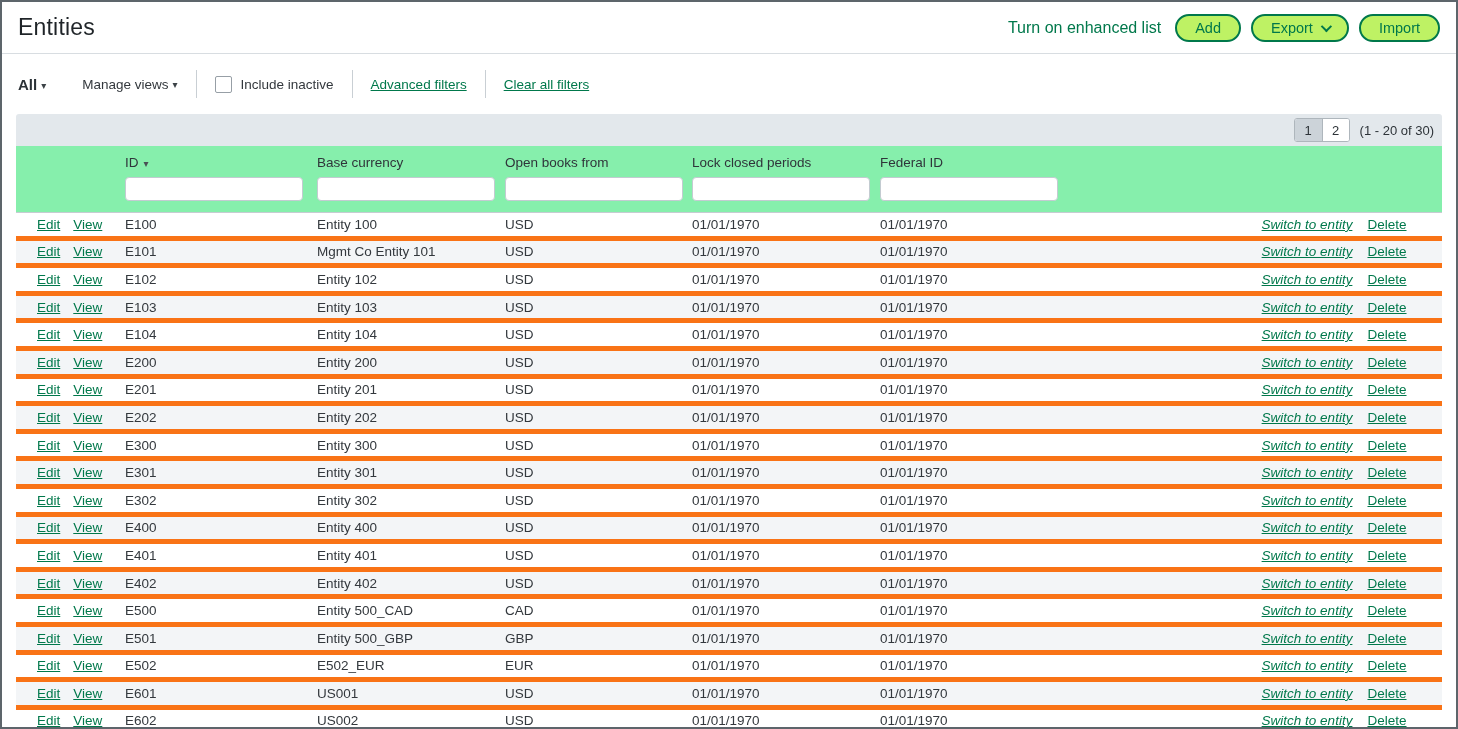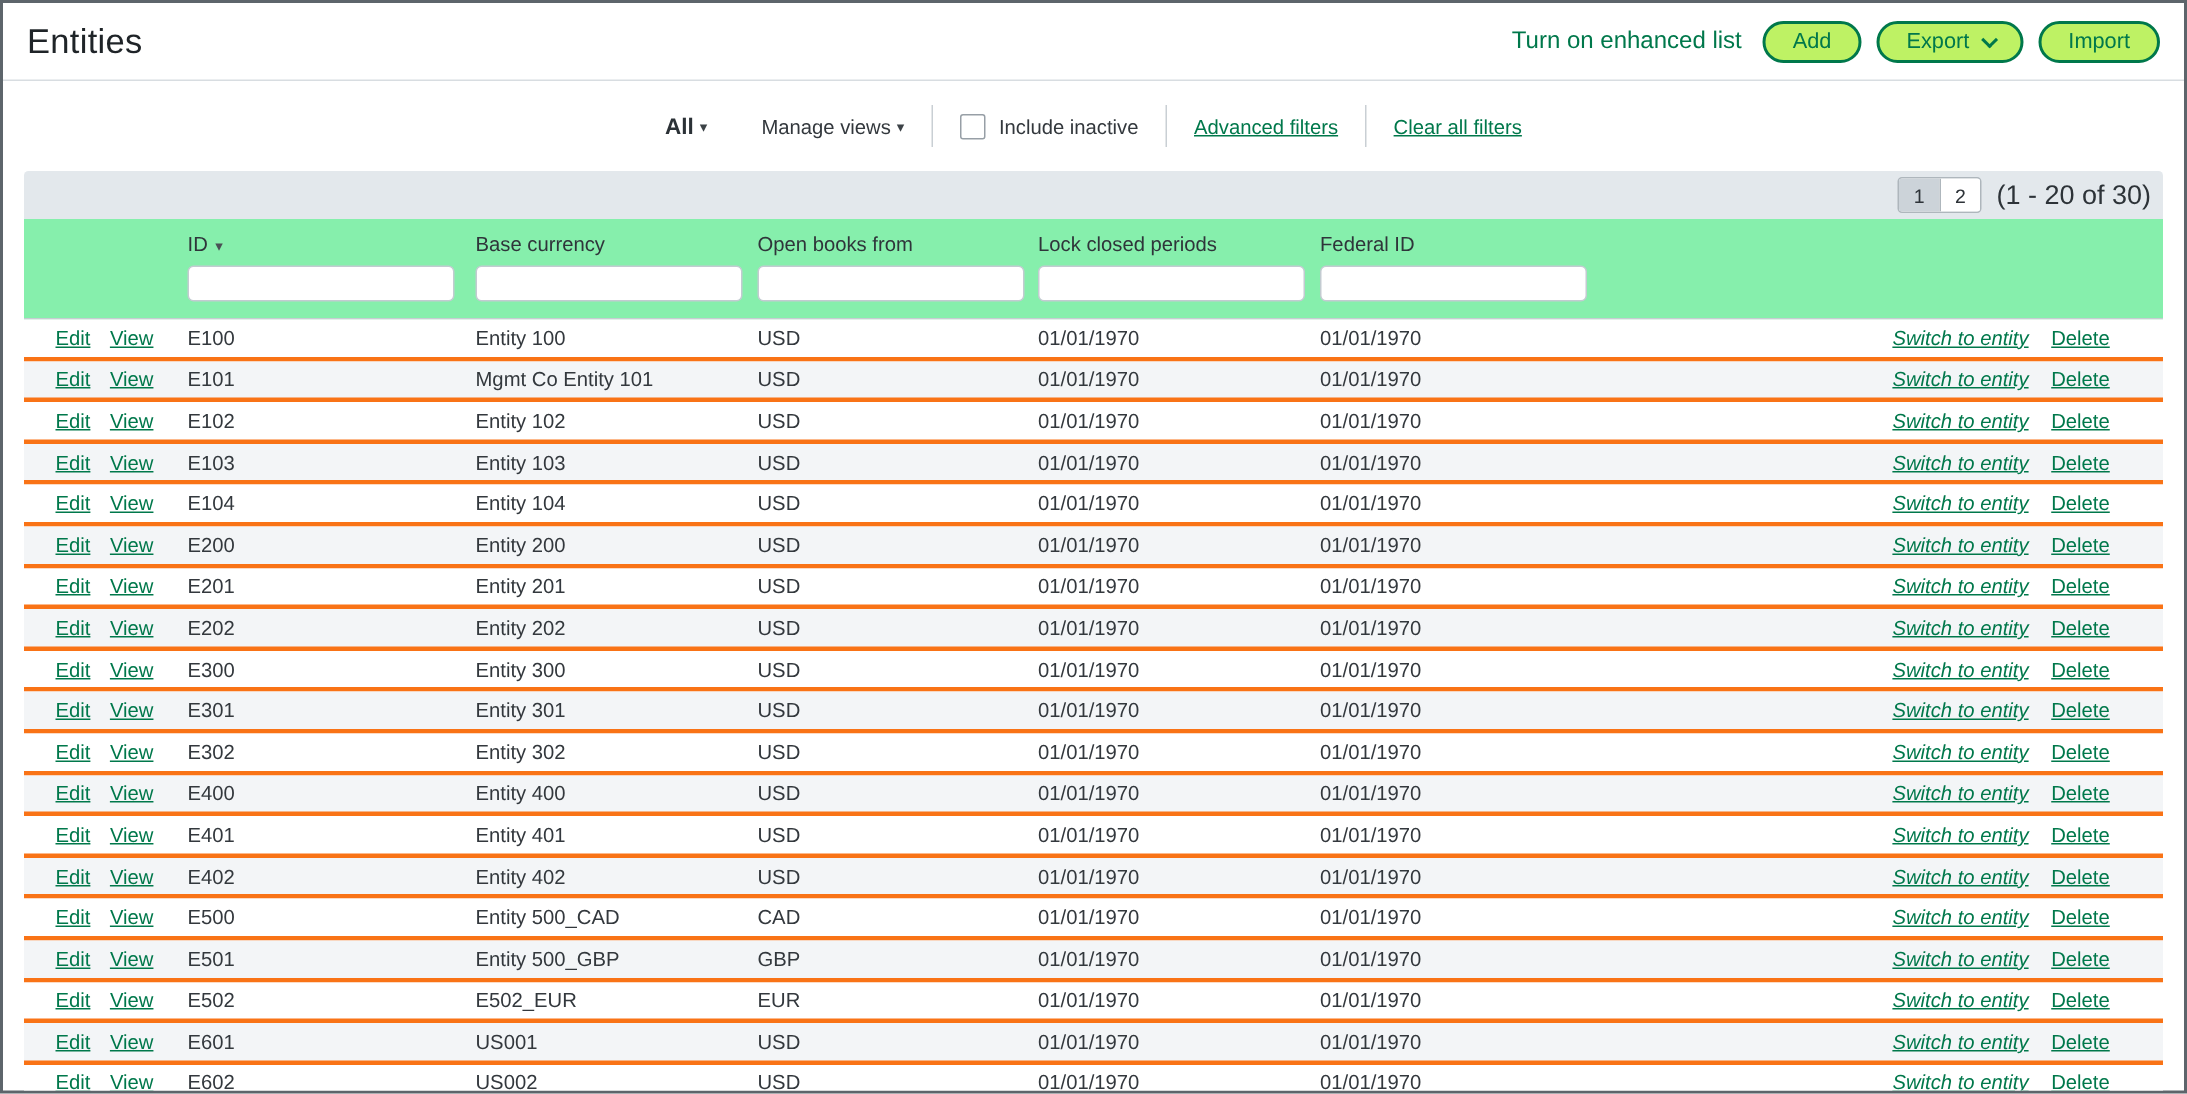--- a/index.html
+++ b/index.html
@@ -29,21 +29,21 @@
   }
   .chev {
     display:inline-block; width:8px; height:8px;
     border-right:2px solid #00784b; border-bottom:2px solid #00784b;
     transform:rotate(45deg) translateY(-2px);
   }
 
   
   .filter-bar {
     display:flex; align-items:center; height:60px; padding:0 16px;
-    background:#fff; font-size:13.5px;justify-content:center;
+    background:#fff; font-size:13.5px;
   }
   .view-selector { font-size:15px; font-weight:700; color:#2b3136; cursor:pointer; margin-right:36px; }
   .manage-views { color:#33383d; cursor:pointer; }
   .caret { font-size:10px; color:#3c4247; margin-left:4px; vertical-align:1px; }
   .vdiv { width:1px; height:28px; background:#c9cfd4; margin:0 18px; }
   .checkbox {
     display:inline-block; width:17px; height:17px; background:#fff;
     border:1px solid #979fa6; border-radius:2px; vertical-align:-4px;
     margin-right:9px; cursor:pointer;
   }
@@ -58,36 +58,36 @@
     padding-right:8px; gap:10px;
   }
   .pager { display:flex; border:1px solid #aeb6bc; border-radius:3px; overflow:hidden; background:#fff; }
   .pager-btn {
     width:27px; height:22px; display:flex; align-items:center; justify-content:center;
     font-size:13px; color:#2d3338; background:#fff; cursor:pointer;
     border:none; font-family:inherit;
   }
   .pager-btn + .pager-btn { border-left:1px solid #aeb6bc; }
   .pager-btn.current { background:#ccd3d9; }
-  .range-text { font-size:18px; color:#2d3338; }
+  .range-text { font-size:13px; color:#2d3338; }
 
   .grid-cols {
     display:grid;
     grid-template-columns:109px 192px 188px 187px 188px 190px 187px 100px 1fr;
   }
   .thead { background:#86efac; border-bottom:1px solid #c6ccd2; padding:9px 0 11px; }
   .th-label { font-size:13.5px; color:#2f353a; padding-bottom:7px; }
   .sort-caret { font-size:10px; color:#4a5055; margin-left:5px; }
   .filter-input {
     width:178px; height:24px; border:1px solid #c3cbd1; border-radius:4px;
     background:#fff; font-family:inherit; font-size:13px; padding:0 6px;
   }
 
   .trow {
-    height:27.6px; border-bottom:3px solid #f97316;
+    height:27.6px; border-bottom:5px solid #f97316;
     align-items:center; font-size:13.5px; color:#33383d; background:#fff;
   }
   .trow:nth-child(even) { background:#f3f5f7; }
   .cell-actions { padding-left:21px; display:flex; gap:13px; }
   .cell-right { text-align:center;font-style:italic; }
   .cell-delete { text-align:center; padding-right:25px; }
 </style>
 </head>
 <body>
 

